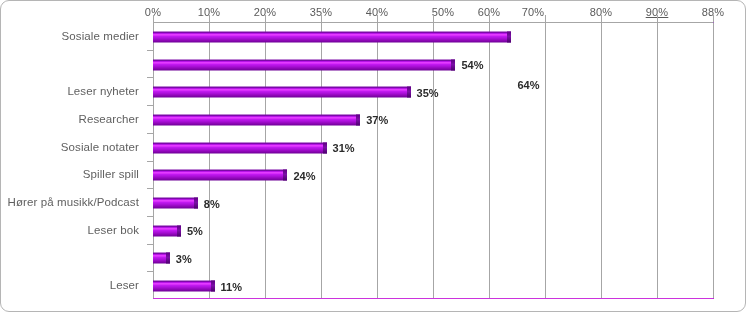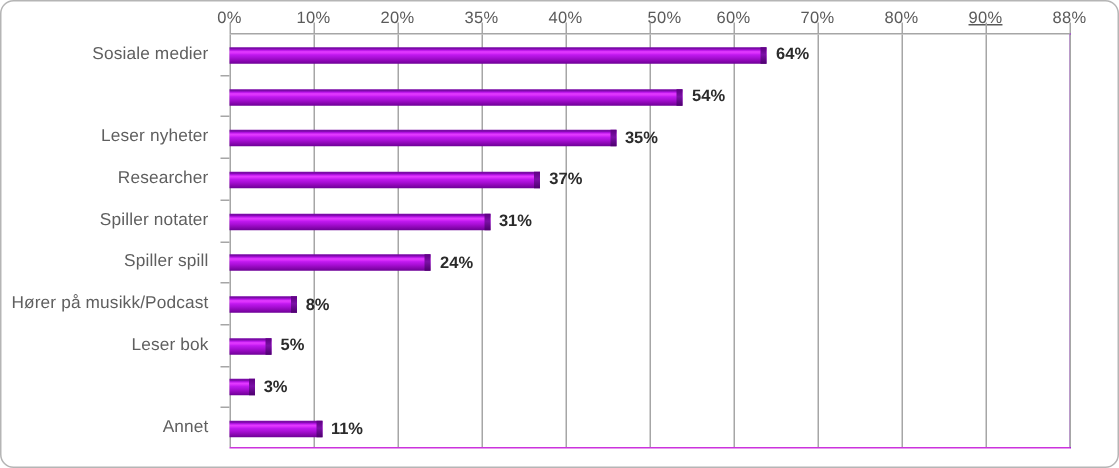--- a/index.html
+++ b/index.html
@@ -147,53 +147,53 @@
 <div id="chart-frame">
 
   <div id="x-axis-labels">
       <div class="x-tick-label" style="left: 152px;">0%</div>
       <div class="x-tick-label" style="left: 208px;">10%</div>
       <div class="x-tick-label" style="left: 264px;">20%</div>
       <div class="x-tick-label" style="left: 320px;">35%</div>
       <div class="x-tick-label" style="left: 376px;">40%</div>
       <div class="x-tick-label" style="left: 432px; margin-left: 10px;">50%</div>
       <div class="x-tick-label" style="left: 488px;">60%</div>
-      <div class="x-tick-label" style="left: 544px;">70%</div>
+      <div class="x-tick-label" style="left: 532px;">70%</div>
       <div class="x-tick-label" style="left: 600px;">80%</div>
       <div class="x-tick-label" style="left: 656px; text-decoration: underline;">90%</div>
       <div class="x-tick-label" style="left: 712px;">88%</div>
     </div>
 
   <div id="category-labels">
       <div class="cat-label" style="top: 13.85px;">Sosiale medier</div>
       <div class="cat-label" style="top: 69.25px;">Leser nyheter</div>
       <div class="cat-label" style="top: 96.95px;">Researcher</div>
-      <div class="cat-label" style="top: 124.65px;">Spiller notater</div>
+      <div class="cat-label" style="top: 124.65px;">Sosiale notater</div>
       <div class="cat-label" style="top: 152.35px;">Spiller spill</div>
       <div class="cat-label" style="top: 180.05px;">Hører på musikk/Podcast</div>
       <div class="cat-label" style="top: 207.75px;">Leser bok</div>
-      <div class="cat-label" style="top: 263.15px;">Annet</div>
+      <div class="cat-label" style="top: 263.15px;">Leser</div>
     </div>
 
   <div id="plot-area">
       <div class="vgrid" style="left: 56px;"></div>
       <div class="vgrid" style="left: 112px;"></div>
       <div class="vgrid" style="left: 168px;"></div>
       <div class="vgrid" style="left: 224px;"></div>
       <div class="vgrid" style="left: 280px;"></div>
       <div class="vgrid" style="left: 336px;"></div>
       <div class="vgrid" style="left: 392px;"></div>
       <div class="vgrid" style="left: 448px;"></div>
       <div class="vgrid" style="left: 504px;"></div>
       <div class="vgrid" style="left: 560px;"></div>
       <div class="vgrid first" style="left: 0px;"></div>
       <div class="bar-wrap" style="top: 13.85px;">
         <div class="bar" style="width: 358.4px;"></div>
         <div class="bar-cap" style="left: 354.4px;"></div>
-        <div class="bar-label" style="left: 364.4px;">64%</div>
+        <div class="bar-label" style="left: 364.4px; margin-top: 48px;">64%</div>
       </div>
       <div class="bar-wrap" style="top: 41.55px;">
         <div class="bar" style="width: 302.4px;"></div>
         <div class="bar-cap" style="left: 298.4px;"></div>
         <div class="bar-label" style="left: 308.4px;">54%</div>
       </div>
       <div class="bar-wrap" style="top: 69.25px;">
         <div class="bar" style="width: 257.6px;"></div>
         <div class="bar-cap" style="left: 253.6px;"></div>
         <div class="bar-label" style="left: 263.6px;">35%</div>

